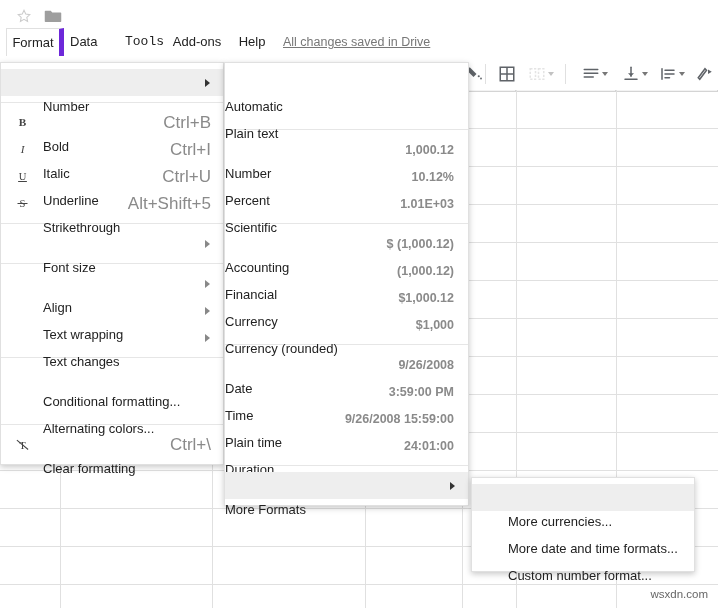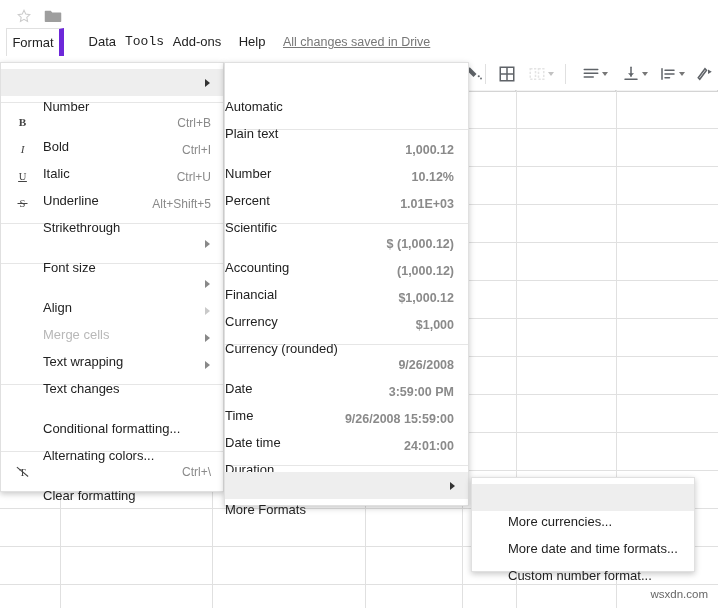--- a/index.html
+++ b/index.html
@@ -41,21 +41,21 @@
 
   
   .menu-panel{position:absolute;background:#fff;border:1px solid #e0e0e0;
       box-shadow:0 2px 6px rgba(0,0,0,.22);z-index:20;padding:6px 0;box-sizing:border-box;}
   .m-entry{position:relative;display:flex;align-items:center;height:27px;font-size:13px;color:#222;
       padding:0 0 0 0;box-sizing:border-box;white-space:nowrap;cursor:default;}
   .m-entry.hl{background:#eeeeee;}
   .m-entry.disabled{color:#b8b8b8;}
   .m-ico{width:42px;min-width:42px;display:flex;align-items:center;justify-content:center;}
   .m-lbl{flex:0 0 auto;margin-top:47px;}
-  .m-accel{position:absolute;right:12px;font-size:12px;color:#8a8a8a;}
+  .m-accel{position:absolute;right:12px;font-size:17px;color:#8a8a8a;}
   .m-val{position:absolute;right:14px;font-size:12.5px;color:#8a8a8a;font-weight:bold;}
   .m-arrow{position:absolute;right:13px;width:0;height:0;
       border-top:4px solid transparent;border-bottom:4px solid transparent;border-left:5px solid #888;}
   .m-arrow.dark{border-left-color:#333;}
   .m-sep{height:1px;background:#e6e6e6;margin:6px 0;}
 
   #menu-format{left:0;top:62px;width:224px;}
   #menu-number{left:224px;top:62px;width:245px;}
   #menu-more{left:471px;top:477px;width:224px;}
 
@@ -88,21 +88,21 @@
   </span>
   <span id="folder-icon">
     <svg class="ic" width="18" height="14" viewBox="0 0 24 18">
       <path d="M1 3a1 1 0 011-1h7l2 2.2h11a1 1 0 011 1V16a1 1 0 01-1 1H2a1 1 0 01-1-1z" fill="#9e9e9e"></path>
     </svg>
   </span>
 </div>
 
 <div id="menubar">
     <div class="menu-item active" style="left: 6px; width: 58px; text-align: center; padding: 0px;">Format</div>
-    <div class="menu-item" style="left: 70px; width: 46px; text-align: right; padding: 0px;">Data</div>
+    <div class="menu-item" style="left: 70px; width: 46px; text-align: left; padding: 0px;">Data</div>
     <div class="menu-item" style="left: 114px; width: 50px; text-align: right; padding: 0px; font-family: Liberation Mono, monospace;">Tools</div>
     <div class="menu-item" style="left: 162px; width: 70px; text-align: center; padding: 0px;">Add-ons</div>
     <div class="menu-item" style="left: 230px; width: 44px; text-align: center; padding: 0px;">Help</div>
     <div id="save-state" style="left: 283px;">All changes saved in Drive</div>
   </div>
 
 <div id="toolbar">
     <div class="tb-sep" style="left: 485px;"></div>
     <div class="tb-sep" style="left: 565px;"></div>
     <div class="tb-btn" style="left: 462px; display: flex; align-items: center; justify-content: center;">
@@ -215,25 +215,20 @@
       <span class="m-ico"></span>
       <span class="m-lbl">Font size</span>
       <span class="m-arrow"></span>
     </div>
     <div class="m-sep"></div>
     <div class="m-entry">
       <span class="m-ico"></span>
       <span class="m-lbl">Align</span>
       <span class="m-arrow"></span>
     </div>
-    <div class="m-entry disabled">
-      <span class="m-ico"></span>
-      <span class="m-lbl">Merge cells</span>
-      <span class="m-arrow" style="border-left-color: rgb(201, 201, 201);"></span>
-    </div>
     <div class="m-entry">
       <span class="m-ico"></span>
       <span class="m-lbl">Text wrapping</span>
       <span class="m-arrow"></span>
     </div>
     <div class="m-entry">
       <span class="m-ico"></span>
       <span class="m-lbl">Text changes</span>
       <span class="m-arrow"></span>
     </div>
@@ -299,21 +294,21 @@
     <div class="m-sep"></div>
     <div class="m-entry">
       <span class="m-lbl">Date</span>
       <span class="m-val">9/26/2008</span>
     </div>
     <div class="m-entry">
       <span class="m-lbl">Time</span>
       <span class="m-val">3:59:00 PM</span>
     </div>
     <div class="m-entry">
-      <span class="m-lbl">Date time</span>
+      <span class="m-lbl">Plain time</span>
       <span class="m-val">9/26/2008 15:59:00</span>
     </div>
     <div class="m-entry">
       <span class="m-lbl">Duration</span>
       <span class="m-val">24:01:00</span>
     </div>
     <div class="m-sep"></div>
     <div class="m-entry hl">
       <span class="m-lbl">More Formats</span>
       <span class="m-arrow dark"></span>

